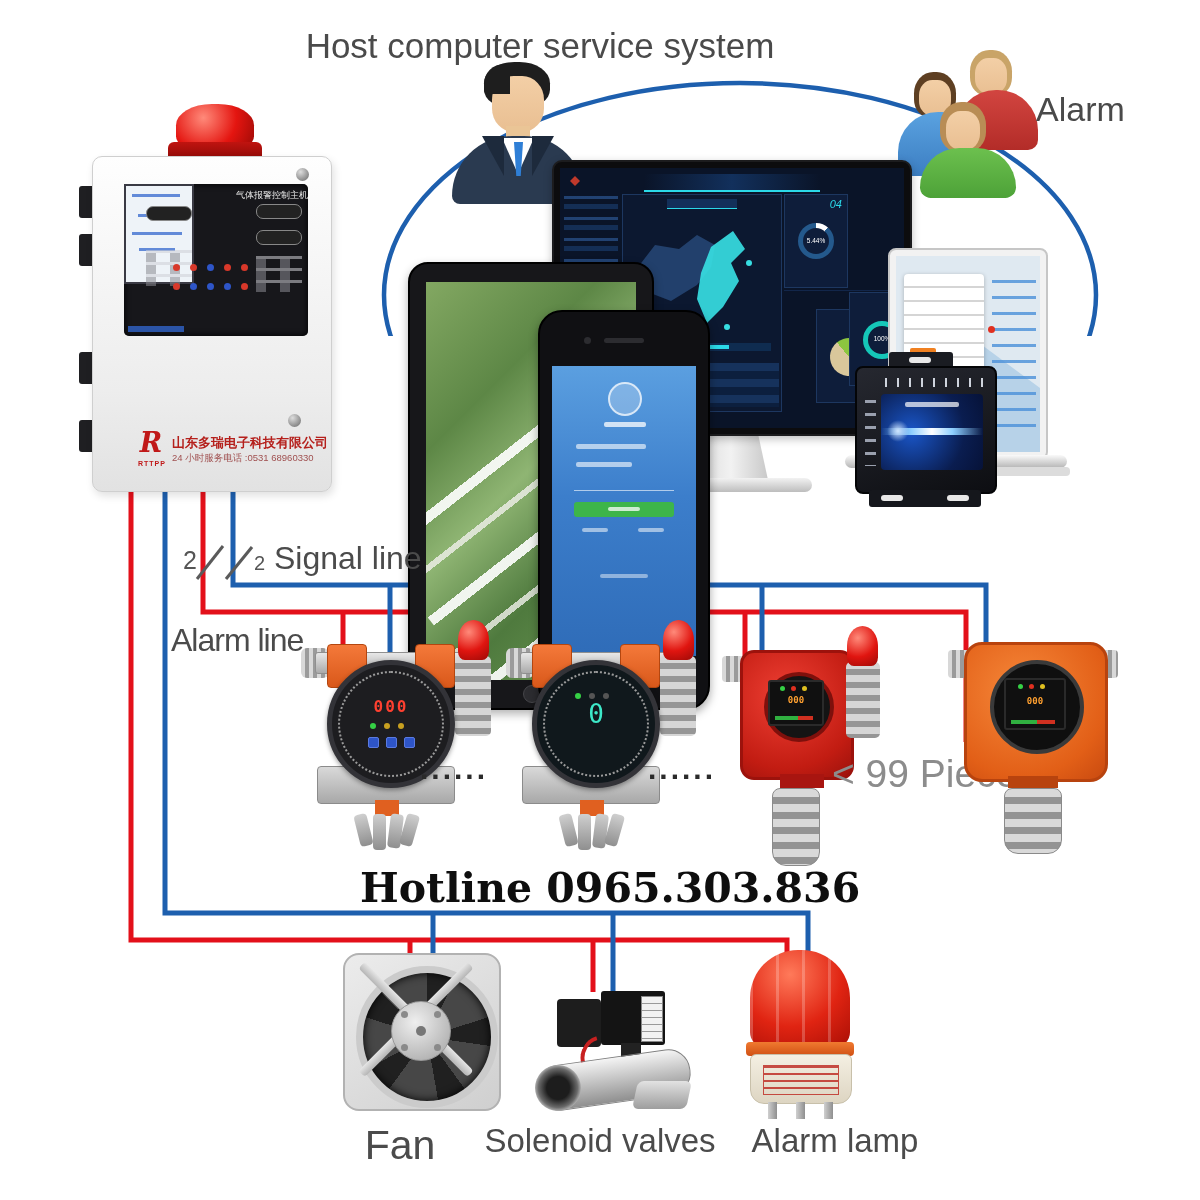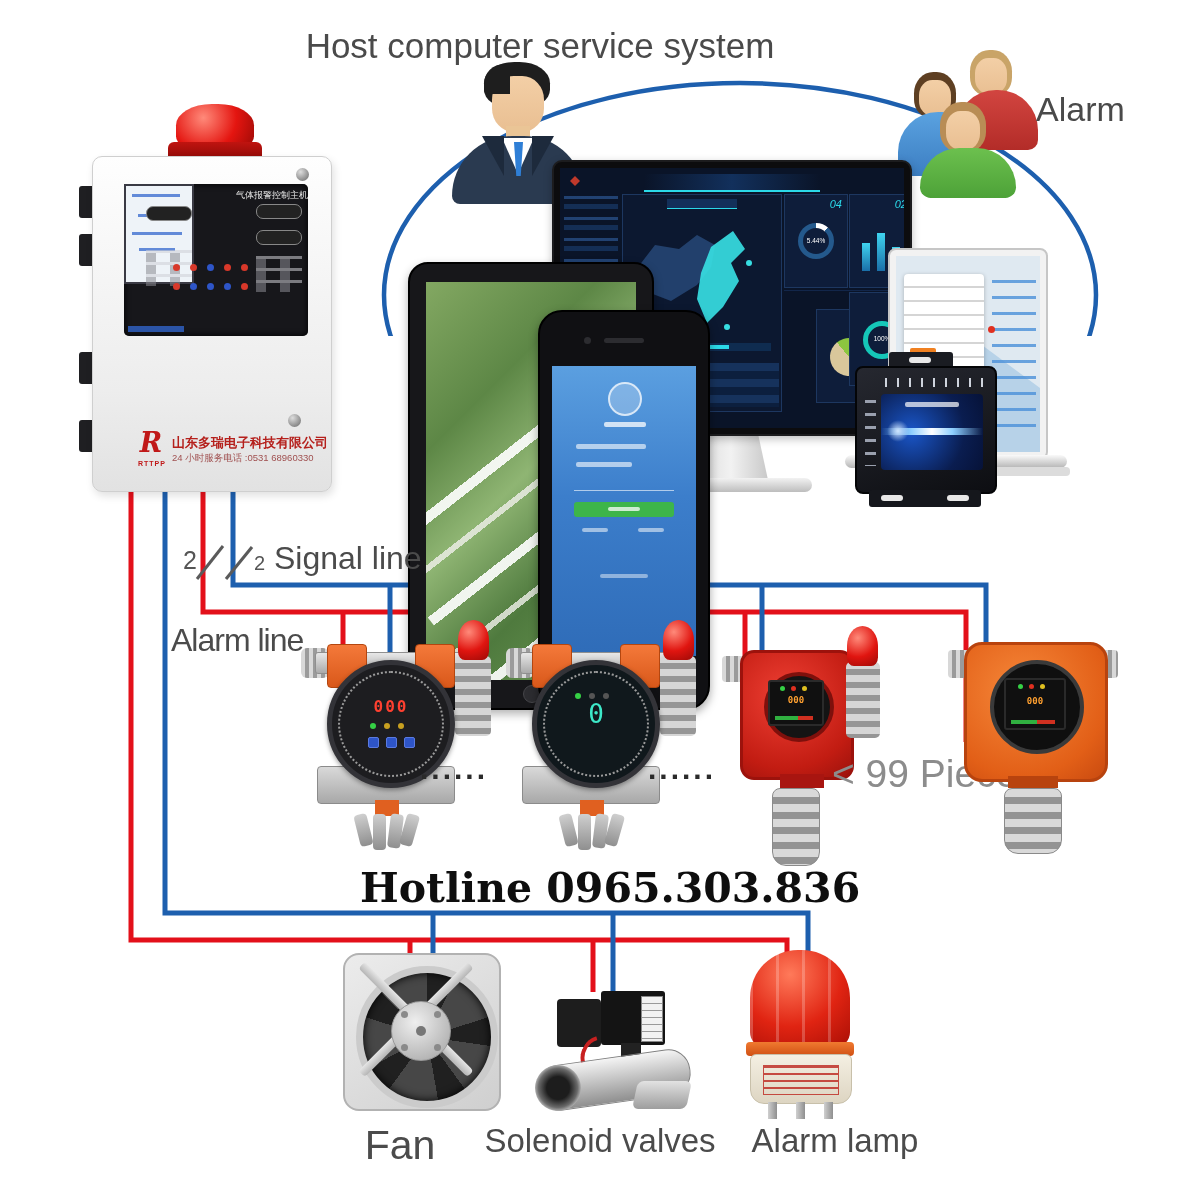--- a/index.html
+++ b/index.html
@@ -265,26 +265,20 @@
         </div>
       </div>
       <div id="bottomrows"></div>
       <div class="dash-card" style="left:224px;top:26px;">
         <span class="cid">04</span>
         <div class="abs" style="left:13px;top:28px;width:36px;height:36px;border-radius:50%;background:conic-gradient(#ffffff 0 42deg,#24598c 42deg 360deg);">
           <div class="abs" style="left:5px;top:5px;width:26px;height:26px;border-radius:50%;background:#0e1d3a;"></div>
         </div>
         <div class="cval" style="left:13px;top:42px;width:36px;">5.44%</div>
       </div>
-      <div class="dash-card" style="left:289px;top:26px;">
-        <span class="cid">02</span>
-        <div class="abs" style="left:12px;bottom:16px;width:8px;height:28px;background:linear-gradient(180deg,#3fd4ef,#1a6fa8);"></div>
-        <div class="abs" style="left:27px;bottom:16px;width:8px;height:38px;background:linear-gradient(180deg,#3fd4ef,#1a6fa8);"></div>
-        <div class="abs" style="left:42px;bottom:16px;width:8px;height:24px;background:linear-gradient(180deg,#3fd4ef,#1a6fa8);"></div>
-      </div>
       <div class="dash-card" style="left:224px;top:141px;margin-left:32px;">
         <span class="cid">04</span>
         <div class="abs" style="left:13px;top:28px;width:38px;height:38px;border-radius:50%;background:conic-gradient(#8cc63f 0 118deg,#d9c79b 118deg 360deg);transform:rotate(-40deg);"></div>
       </div>
       <div class="dash-card" style="left:289px;top:124px;">
         <span class="cid">05</span>
         <div class="abs" style="left:13px;top:28px;width:28px;height:28px;border-radius:50%;border:5px solid #15c7b8;"></div>
         <div class="cval" style="left:13px;top:42px;width:38px;">100%</div>
       </div>
     </div>

